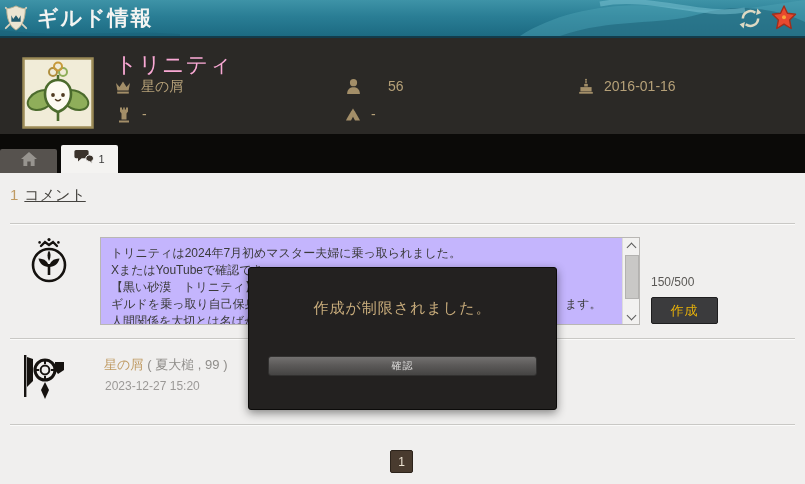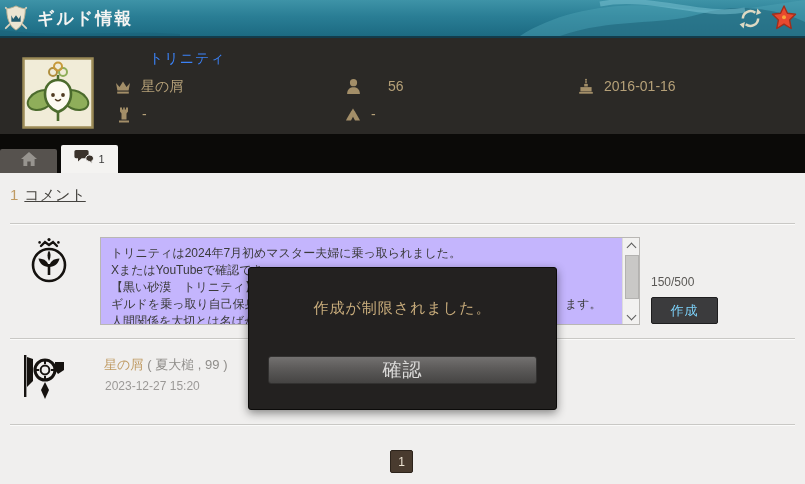--- a/index.html
+++ b/index.html
@@ -10,30 +10,30 @@
   }
   
   .titlebar{
     position:absolute;top:0;left:0;width:805px;height:36px;
     background:linear-gradient(180deg,#3e93a7 0%,#2a7e95 45%,#1c6a82 100%);
     border-bottom:2px solid #123càd;
     border-bottom:2px solid #123c4c;
     display:flex;align-items:center;
   }
   .titlebar .wave{position:absolute;top:0;left:0;width:805px;height:36px;pointer-events:none;}
-  .titlebar-title{color:#f4f4f2;font-size:17px;font-weight:bold;letter-spacing:2px;margin-left:8px;position:relative;}
+  .titlebar-title{color:#f4f4f2;font-size:21px;font-weight:bold;letter-spacing:2px;margin-left:8px;position:relative;}
   .titlebar-icons{position:absolute;right:8px;top:5px;display:flex;gap:8px;align-items:center;}
   .icon-btn{width:26px;height:26px;display:flex;align-items:center;justify-content:center;cursor:pointer;}
   
   .guild-header{
     position:absolute;top:38px;left:0;width:805px;height:96px;
     background:#2b2926;
   }
   .guild-emblem{position:absolute;left:22px;top:19px;width:72px;height:72px;}
-  .guild-name{position:absolute;left:115px;top:12px;font-size:14px;color:#3b82f6;letter-spacing:1px;margin-left:34px;}
+  .guild-name{position:absolute;left:115px;top:12px;font-size:22px;color:#f9a8d4;letter-spacing:1px;}
   .stat{position:absolute;display:flex;align-items:center;gap:10px;color:#b5a078;font-size:14px;}
   .stat .sicon{width:16px;height:16px;display:flex;align-items:center;justify-content:center;}
   
   .tabstrip{position:absolute;top:134px;left:0;width:805px;height:39px;background:#0b0a08;}
   .tab-home{
     position:absolute;left:0;bottom:0;width:57px;height:24px;background:#56524e;
     border-radius:2px 2px 0 0;display:flex;align-items:center;justify-content:center;cursor:pointer;
   }
   .tab-comment{
     position:absolute;left:61px;bottom:0;width:57px;height:28px;background:#f4f3f1;
@@ -65,45 +65,45 @@
   .scroll-arrow.up{top:0;}
   .scroll-arrow.down{bottom:0;}
   .chev{width:6px;height:6px;border-right:1.6px solid #5a5a5a;border-bottom:1.6px solid #5a5a5a;}
   .chev.u{transform:rotate(-135deg);margin-top:3px;}
   .chev.d{transform:rotate(45deg);margin-bottom:3px;}
   .scroll-thumb{position:absolute;left:2px;top:17px;width:12px;height:42px;background:#c9c8c6;border:1px solid #b3b2b0;cursor:grab;}
   .char-counter{position:absolute;left:651px;top:102px;font-size:12px;color:#5a5855;}
   .submit-btn{
     position:absolute;left:651px;top:124px;width:67px;height:27px;
     background:#3b3b3d;border:1px solid #1e1e1f;box-sizing:border-box;border-radius:2px;
-    color:#7dd3fc;font-size:13px;display:flex;align-items:center;justify-content:center;cursor:pointer;
+    color:#eab308;font-size:13px;display:flex;align-items:center;justify-content:center;cursor:pointer;
     letter-spacing:1px;
   }
   .comment-emblem{position:absolute;left:22px;top:179px;width:44px;height:48px;}
   .comment-author-row{position:absolute;left:104px;top:183px;font-size:13px;display:flex;align-items:center;gap:4px;}
   .author-name{color:#bf9a62;cursor:pointer;}
   .author-meta{color:#8f8d8a;}
   .comment-time{position:absolute;left:105px;top:206px;font-size:12px;color:#9b9997;}
   .page-btn{
     position:absolute;left:390px;top:277px;width:23px;height:23px;
     background:#493b2f;border:1px solid #2c231b;box-sizing:border-box;border-radius:2px;
     color:#ece3d3;font-size:12px;display:flex;align-items:center;justify-content:center;cursor:pointer;
   }
   
   .modal{
     position:absolute;left:248px;top:267px;width:309px;height:143px;
     background:#232120;border:1px solid #0c0b0a;box-sizing:border-box;border-radius:3px;
     box-shadow:0 3px 10px rgba(0,0,0,0.45);
   }
   .modal-message{position:absolute;left:0;top:31px;width:100%;text-align:center;color:#c9ad7c;font-size:15px;letter-spacing:1px;}
   .modal-confirm{
-    position:absolute;left:19px;top:88px;width:269px;height:28px;
+    position:absolute;left:19px;top:88px;width:269px;height:20px;
     background:linear-gradient(180deg,#737170 0%,#5c5a59 45%,#454443 100%);
     border:1px solid #323130;box-sizing:border-box;border-radius:3px;
-    color:#dcdbda;font-size:19px;display:flex;align-items:center;justify-content:center;cursor:pointer;
+    color:#dcdbda;font-size:10px;display:flex;align-items:center;justify-content:center;cursor:pointer;
     letter-spacing:1px;
   }
 </style>
 </head>
 <body>
 
 <div class="screen">
 
   <div class="titlebar">
     <svg class="wave" viewBox="0 0 805 36" preserveAspectRatio="none">

